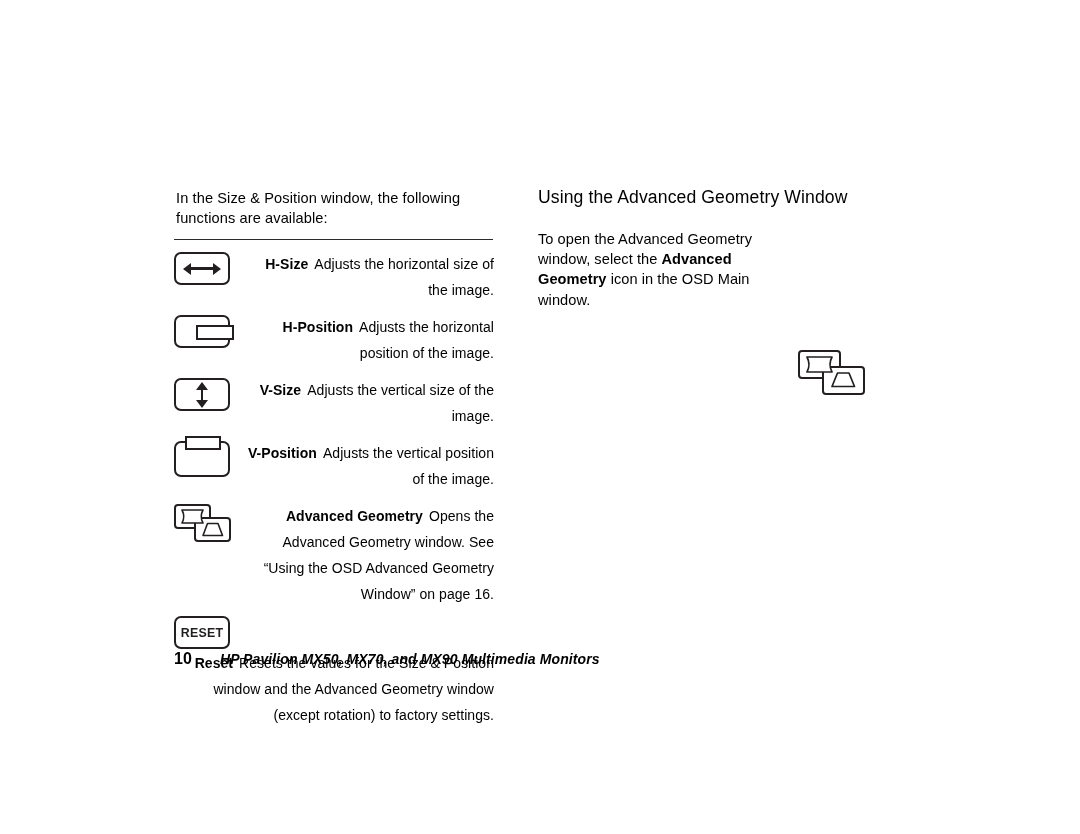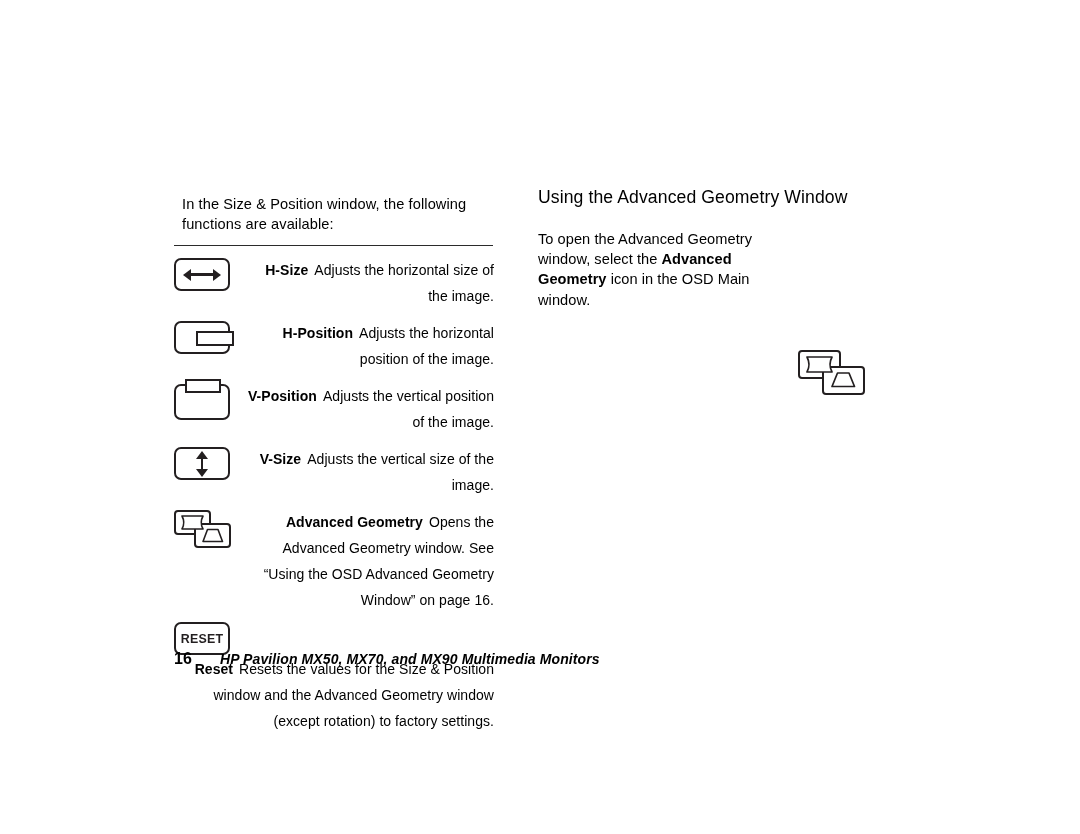--- a/index.html
+++ b/index.html
@@ -28,21 +28,21 @@
     position: absolute;
     left: 174px;
     top: 186px;
     width: 320px;
   }
 
   .intro {
     font-size: 14.6px;
     line-height: 20px;
     letter-spacing: 0.1px;
-    margin: 8px;
+    margin: 2px;
   }
 
   .rule {
     margin-top: 11px;
     width: 319px;
     height: 0;
     border-top: 1.6px solid #2b2b2b;
   }
 
   .feature-list {
@@ -302,38 +302,38 @@
         <span class="feature-icon">
           <span class="ico frame ico-hpos">
             <span class="inner"></span>
           </span>
         </span>
         <span class="feature-text"><b>H-Position</b><span class="gap"></span><span>Adjusts the horizontal position of the image.</span></span>
       </li>
 
       <li class="feature">
         <span class="feature-icon">
-          <span class="ico frame ico-vpos">
-            <span class="inner"></span>
-          </span>
-        </span>
-        <span class="feature-text"><b>V-Position</b><span class="gap"></span><span>Adjusts the vertical position of the image.</span></span>
-      </li>
-
-      <li class="feature">
-        <span class="feature-icon">
           <span class="ico frame ico-vsize">
             <span class="arrow-v">
               <span class="head up"></span>
               <span class="bar"></span>
               <span class="head down"></span>
             </span>
           </span>
         </span>
         <span class="feature-text"><b>V-Size</b><span class="gap"></span><span>Adjusts  the vertical size of the image.</span></span>
+      </li>
+
+      <li class="feature">
+        <span class="feature-icon">
+          <span class="ico frame ico-vpos">
+            <span class="inner"></span>
+          </span>
+        </span>
+        <span class="feature-text"><b>V-Position</b><span class="gap"></span><span>Adjusts the vertical position of the image.</span></span>
       </li>
 
       <li class="feature">
         <span class="feature-icon">
           <span class="ico ico-geo">
             <span class="panel back"></span>
             <span class="panel front"></span>
             <svg width="58" height="40" viewBox="0 0 58 40">
 
               <path d="M8 6 L29 6 Q25.5 12.5 29 19 L8 19 Q11.5 12.5 8 6 Z" fill="#ffffff" stroke="#231f20" stroke-width="1.6" stroke-linejoin="round"></path>
@@ -368,17 +368,17 @@
       <span class="panel back"></span>
       <span class="panel front"></span>
       <svg width="68" height="46" viewBox="0 0 68 46">
         <path d="M9 7 L34 7 Q30 14.5 34 22 L9 22 Q13 14.5 9 7 Z" fill="#ffffff" stroke="#231f20" stroke-width="1.7" stroke-linejoin="round"></path>
         <path d="M34 36.5 L39.5 23 L51 23 L56.5 36.5 Z" fill="#ffffff" stroke="#231f20" stroke-width="1.7" stroke-linejoin="round"></path>
       </svg>
     </span>
   </div>
 
   <div class="footer">
-    <span class="footer-page">16</span>
+    <span class="footer-page">10</span>
     <span class="footer-title">HP Pavilion MX50, MX70, and MX90 Multimedia Monitors</span>
   </div>
 
 </div>
 
 </body></html>

